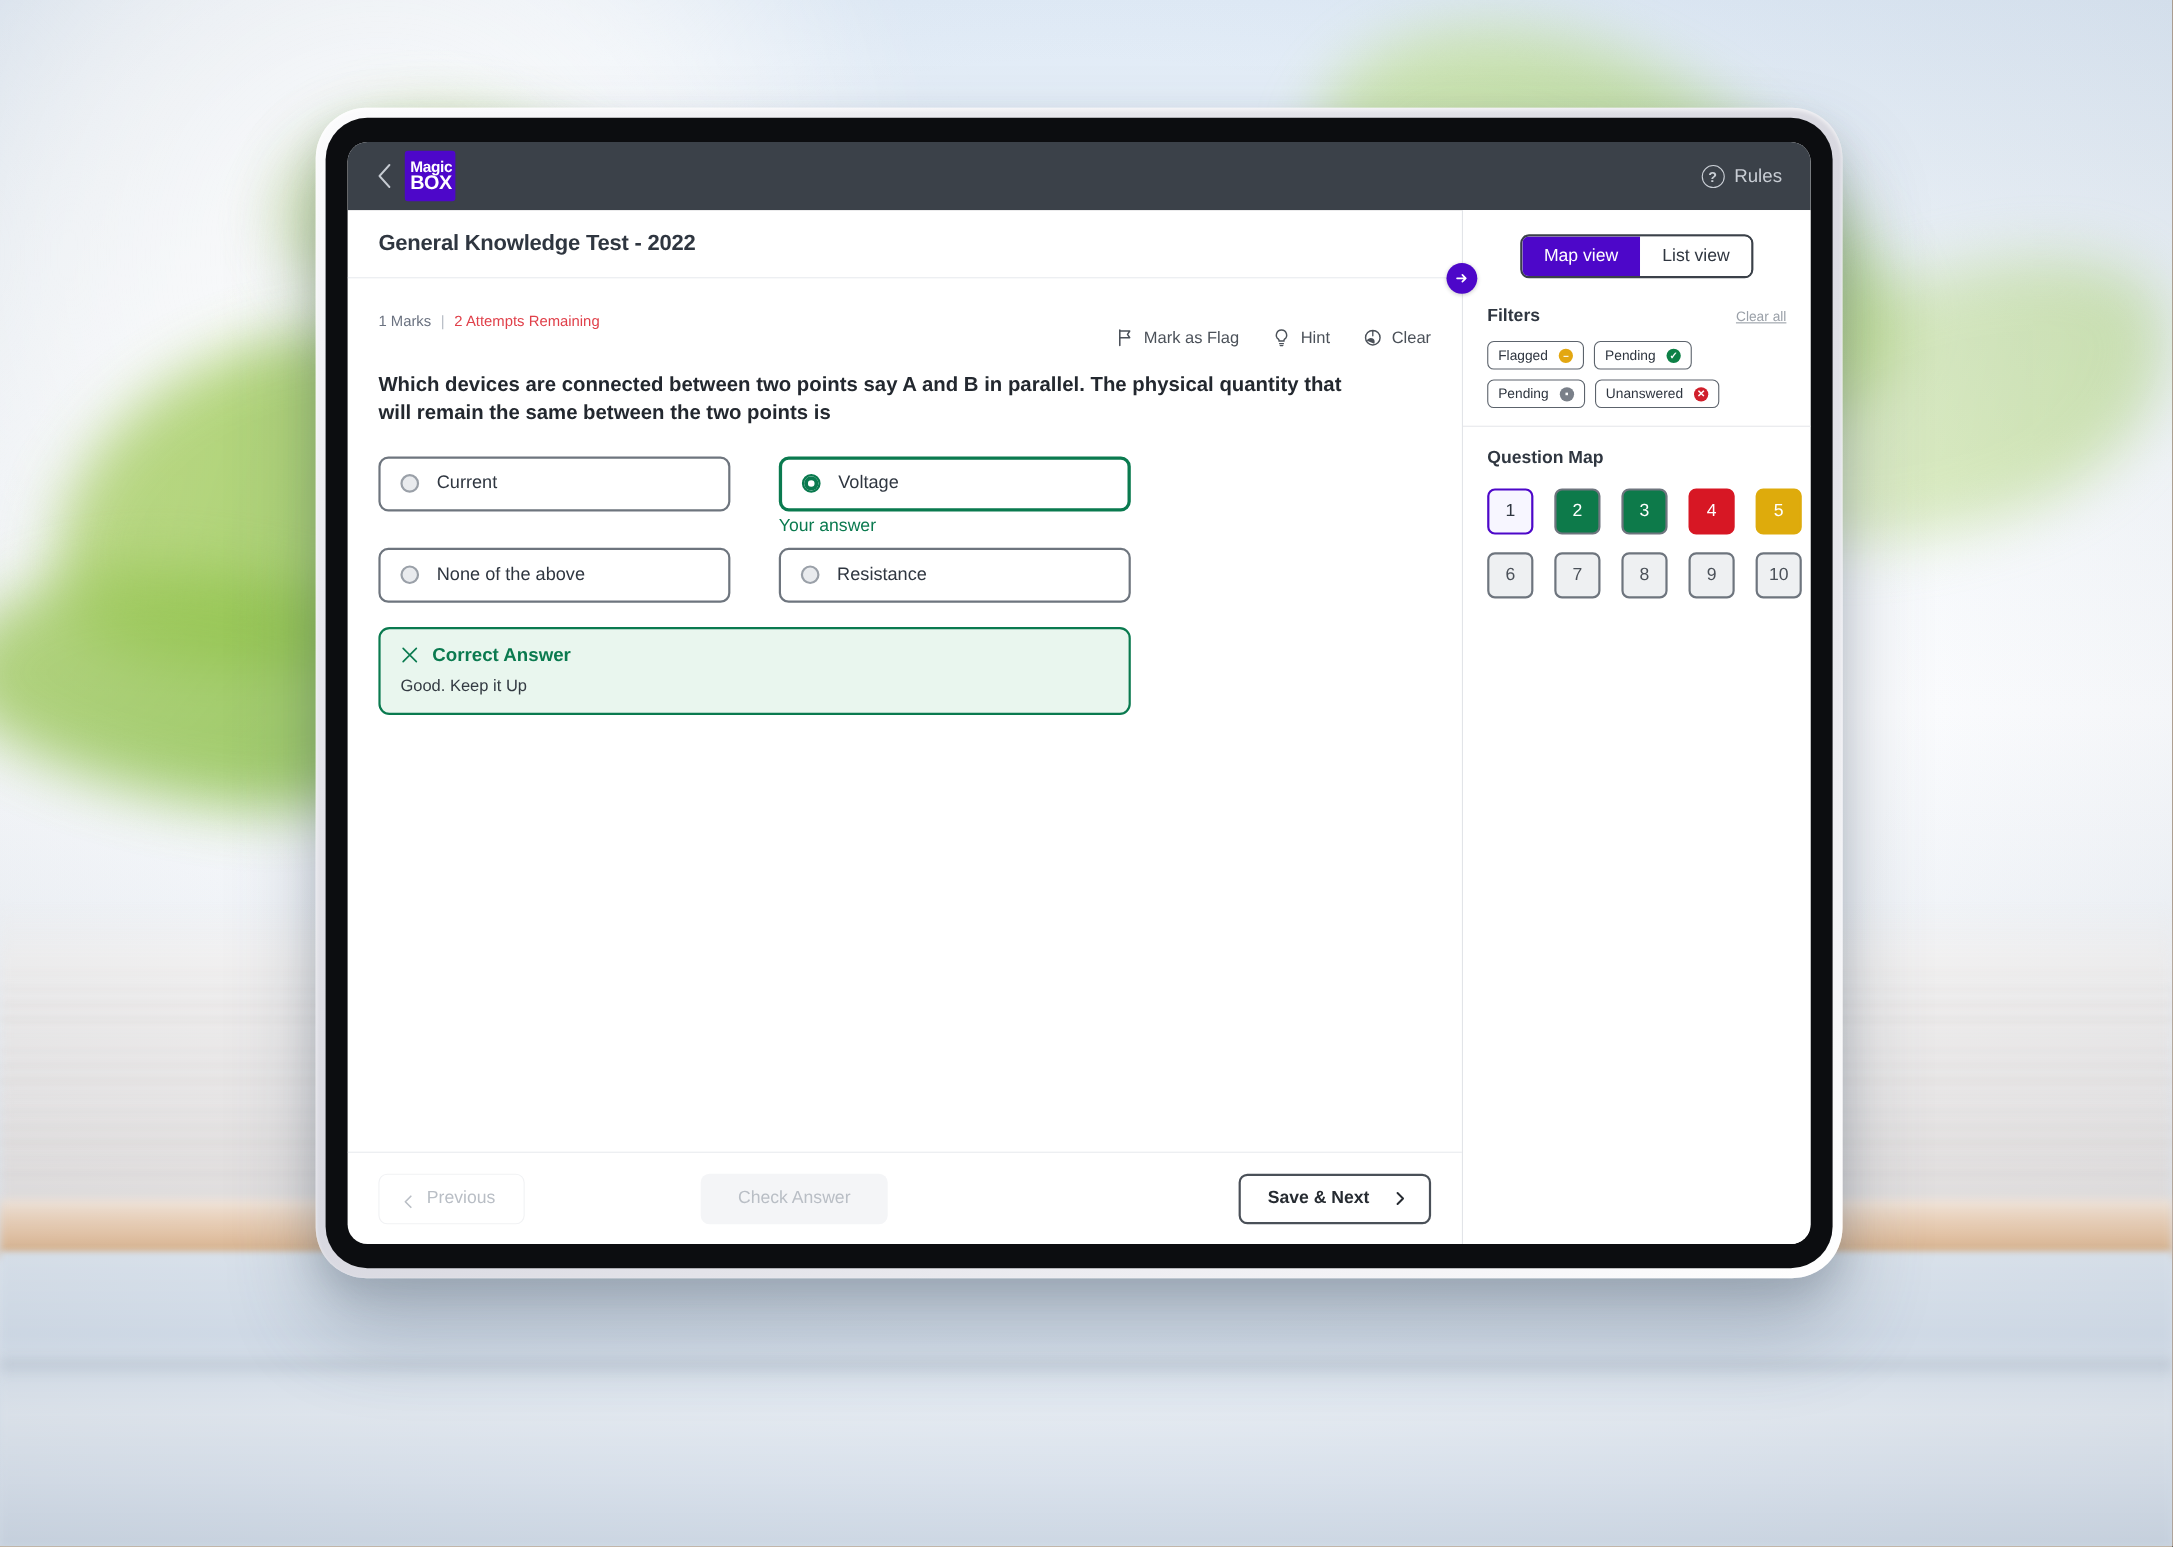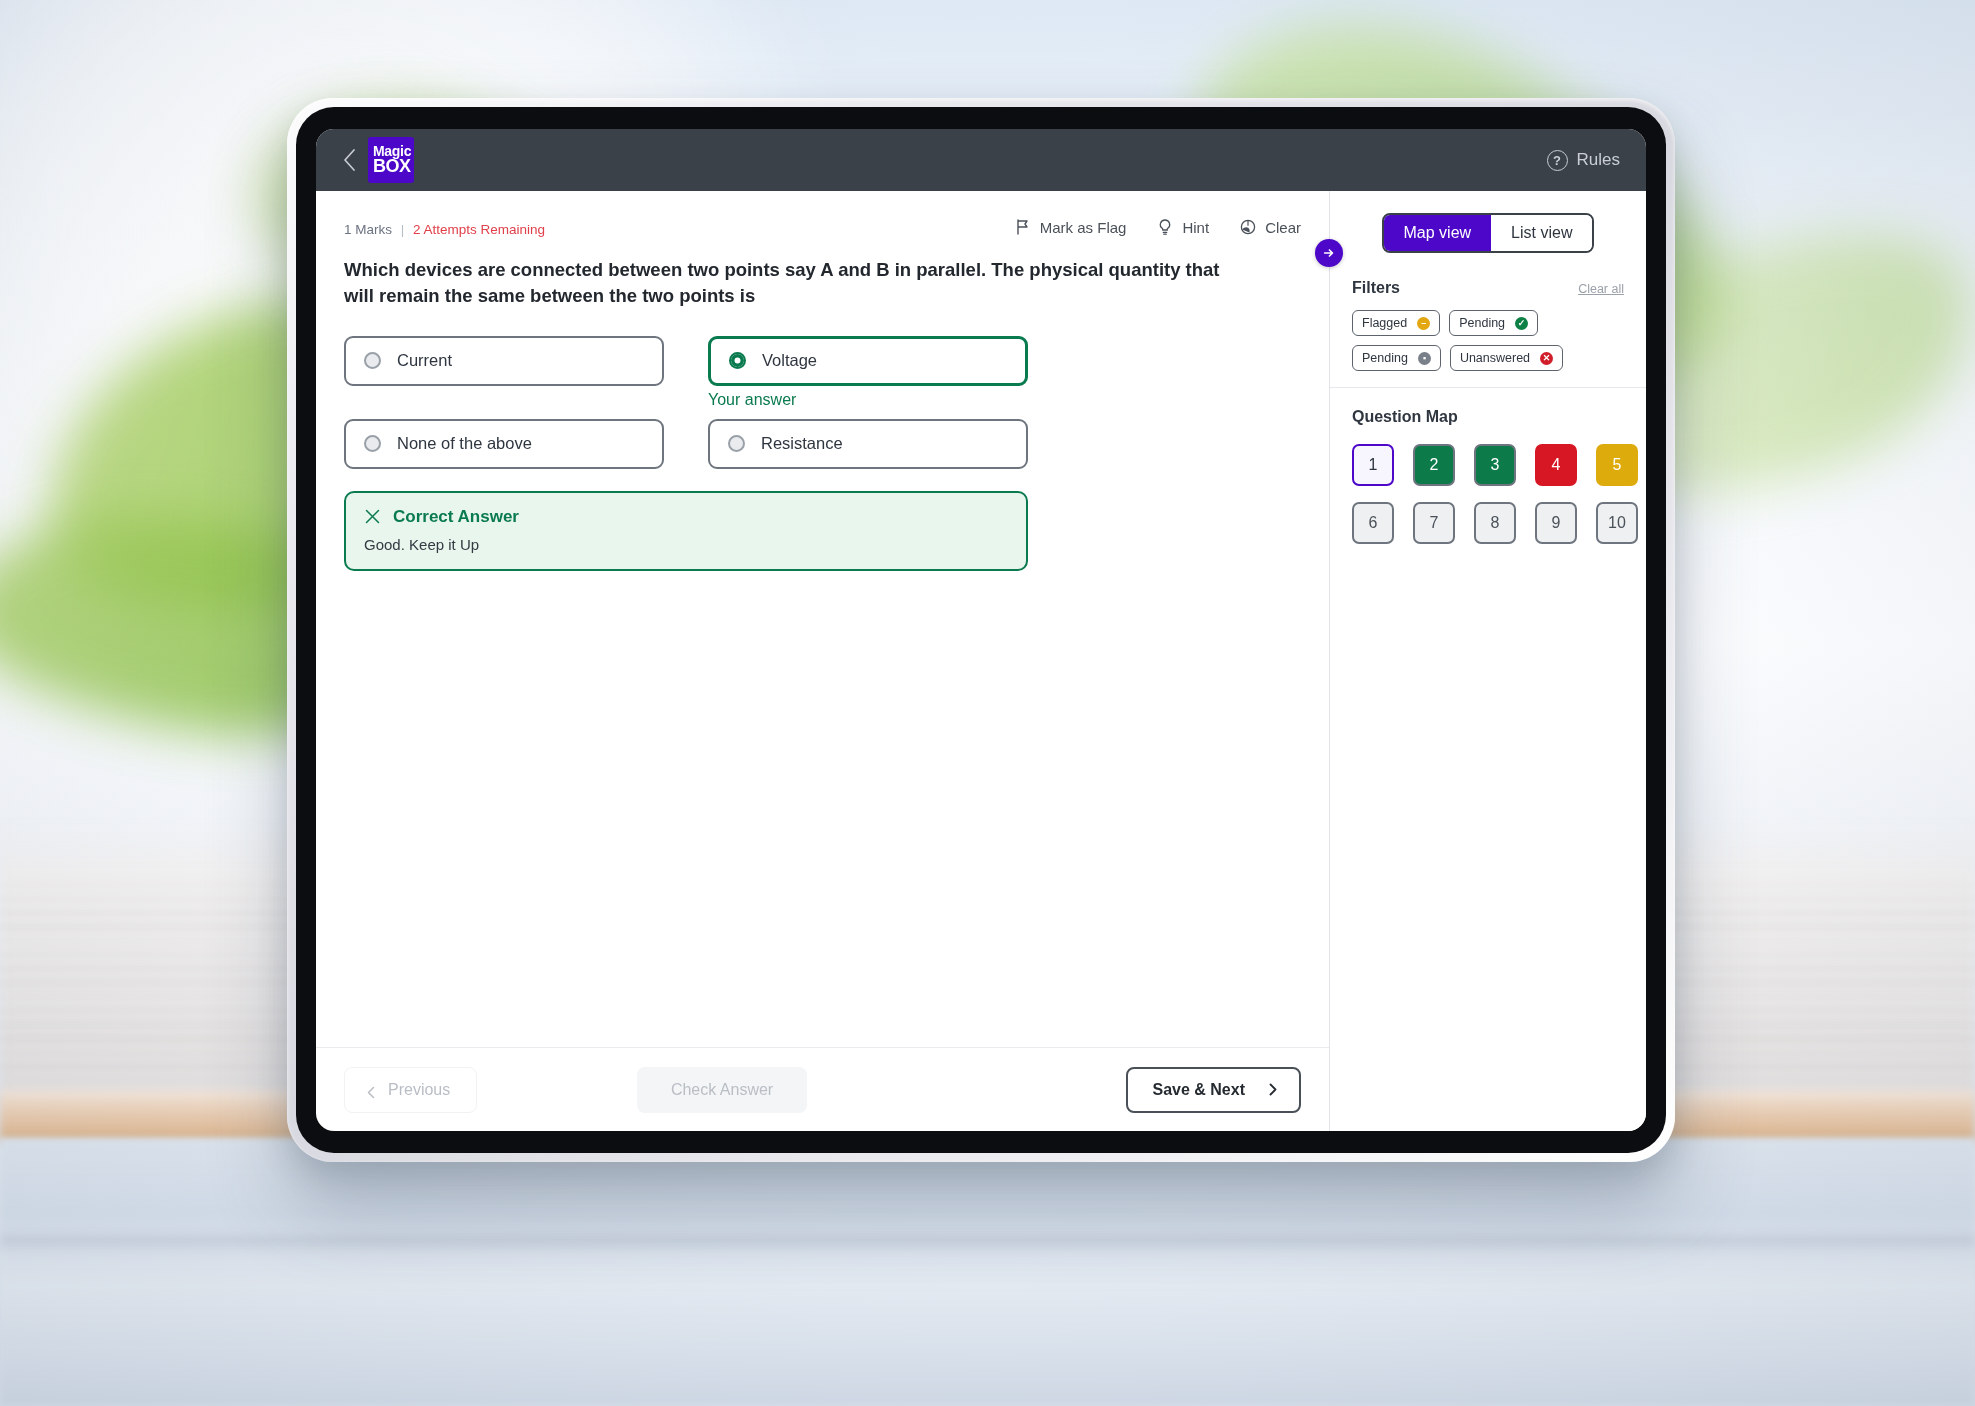--- a/index.html
+++ b/index.html
@@ -184,20 +184,21 @@
   .q-num { font-size: 18px; font-weight: 700; color: #2f3640; }
   .q-meta { margin-top: 7px; font-size: 13.5px; color: #6b7280; }
   .q-meta .sep { margin: 0 5px; color:#b6bcc4; }
   .q-meta .attempts { color: #e0404a; }
 
   .q-actions { display: flex; align-items: center; gap: 30px; padding-top: 3px; }
   .q-action {
     display: flex; align-items: center; gap: 8px;
     font-size: 15px; color: #4b5159;
     cursor: pointer;
+    margin-top: 18px;
   }
   .q-action svg { width: 18px; height: 18px; flex: 0 0 auto; }
 
   .q-text {
     margin-top: 20px;
     font-size: 18.5px; font-weight: 700; color: #23282f;
     line-height: 1.42;
     max-width: 905px;
   }
 
@@ -421,20 +422,23 @@
           <div class="rules-btn">
             <span class="qmark">?</span>
             <span>Rules</span>
           </div>
         </div>
 
         <div class="body-split">
 
           <div class="main-pane">
 
+            <div class="test-title-row">
+              <div class="test-title">General Knowledge Test - 2022</div>
+            </div>
 
             <div class="collapse-btn">
               <svg viewBox="0 0 16 16" fill="none">
                 <path d="M3 8h9M8.5 4.5 12 8l-3.5 3.5" stroke="#fff" stroke-width="1.8" stroke-linecap="round" stroke-linejoin="round"></path>
               </svg>
             </div>
 
             <div class="q-scroll">
 
               <div class="q-head">

